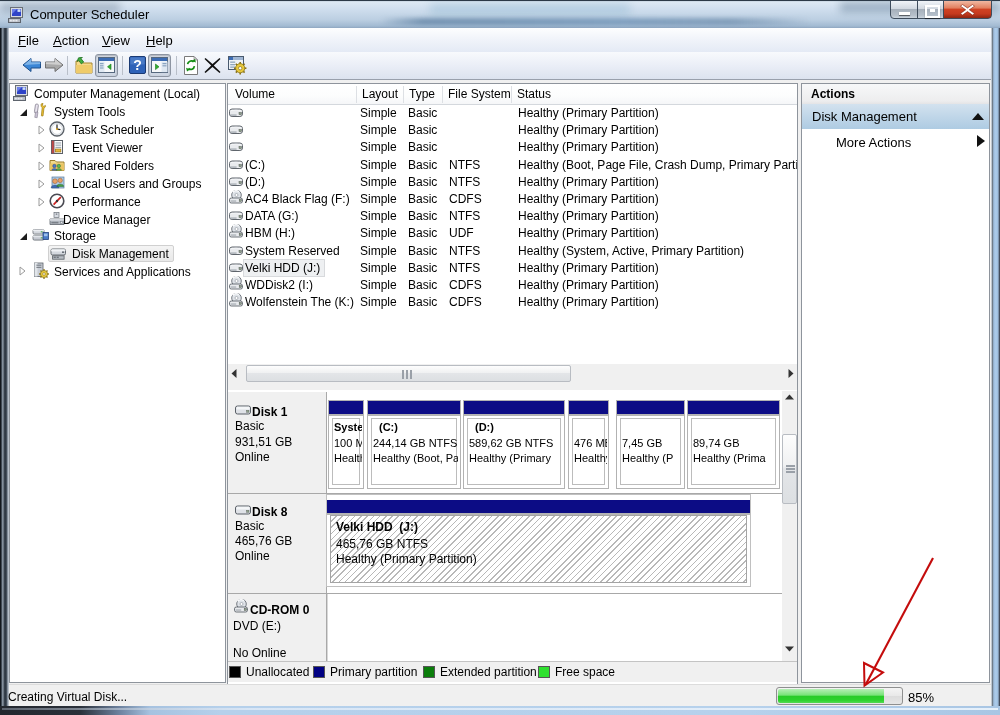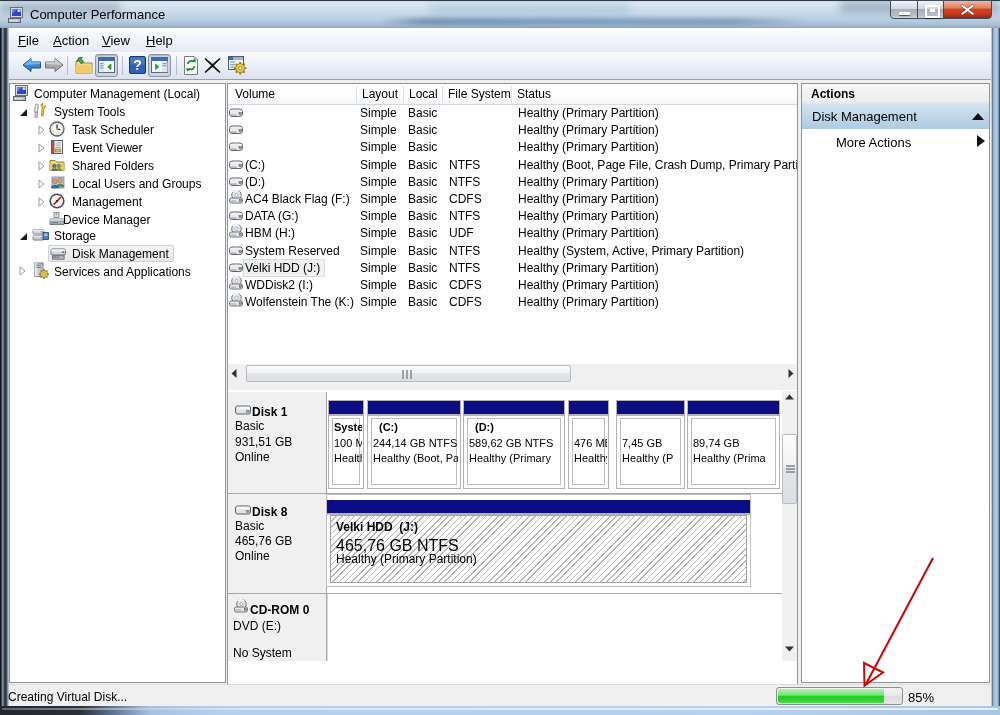--- a/index.html
+++ b/index.html
@@ -100,21 +100,21 @@
   <svg class="abs" style="left:8px;top:7px" width="16" height="16" viewBox="0 0 16 16">
     <rect x="2.5" y="0.5" width="12" height="10" fill="#d7dbe2" stroke="#6b7078"></rect>
     <rect x="4" y="2" width="9" height="7" fill="#2f44c8"></rect>
     <path d="M4 2 L9 2 L4 7 Z" fill="#6d80e8"></path>
     <rect x="9.5" y="2.3" width="3" height="2.6" fill="#cfe0f8"></rect>
     <rect x="0.5" y="11.5" width="12" height="4" fill="#b8bdc6" stroke="#5e646d"></rect>
     <rect x="1.8" y="12.8" width="2" height="1.6" fill="#e8eaee"></rect>
     <rect x="4.6" y="12.8" width="2" height="1.6" fill="#e8eaee"></rect>
     <rect x="7.4" y="12.8" width="2" height="1.6" fill="#e8eaee"></rect>
   </svg>
-  <div class="t" style="left:30px;top:7px;font-size:13px;">Computer Performance</div>
+  <div class="t" style="left:30px;top:7px;font-size:13px;">Computer Scheduler</div>
 
   <div class="abs" id="capbtns">
     <div class="cbtn" id="btn-min">
       <div class="glyph-min"></div>
     </div>
     <div class="cbtn" id="btn-max">
       <div class="glyph-max"></div>
       <div style="position:absolute;left:12px;top:7.5px;width:4.5px;height:3px;background:#fff;"></div>
     </div>
     <div class="cbtn" id="btn-close">
@@ -296,21 +296,21 @@
     <div class="t" style="left:62px;top:93px">Local Users and Groups</div>
 
     <svg style="position:absolute;left:28px;top:113px" width="7" height="10" viewBox="0 0 7 10">
       <path d="M1 1 L6 5 L1 9 Z" fill="#fff" stroke="#9a9a9a"></path>
     </svg>
     <svg style="position:absolute;left:39px;top:109px" width="16" height="16" viewBox="0 0 16 16">
       <circle cx="8" cy="8" r="6.8" fill="#fff" stroke="#4a4a52" stroke-width="1.6"></circle>
       <line x1="11.8" y1="4.2" x2="4.6" y2="11.6" stroke="#cc2222" stroke-width="1.8"></line>
       <circle cx="8" cy="8" r="1.2" fill="#333"></circle>
     </svg>
-    <div class="t" style="left:62px;top:111px">Management</div>
+    <div class="t" style="left:62px;top:111px">Performance</div>
 
     <svg style="position:absolute;left:39px;top:127px" width="16" height="16" viewBox="0 0 16 16">
       <rect x="5" y="1.5" width="5" height="5" fill="#d8dce2" stroke="#6a7078" stroke-width=".7"></rect>
       <circle cx="7.5" cy="3.2" r=".9" fill="#8a9098"></circle>
       <path d="M1 8 L15 8 L15 13.5 L1 13.5 Z" fill="#b4bac2" stroke="#5e646c" stroke-width=".8"></path>
       <path d="M1 8 L15 8 L15 9.8 L1 9.8 Z" fill="#d2d6dc"></path>
       <rect x="2.4" y="10.8" width="7" height="1.6" fill="#7a8088"></rect>
       <rect x="11.5" y="10.5" width="2.2" height="2" fill="#e6e9ee" stroke="#70767e" stroke-width=".5"></rect>
     </svg>
     <div class="t" style="left:53px;top:129px">Device Manager</div>
@@ -382,21 +382,21 @@
           <rect x="0.5" y="8" width="13" height="5" rx="1.8" fill="#e9ebee" stroke="#5f656c" stroke-width=".9"></rect>
           <rect x="10.2" y="9.6" width="2.2" height="1.8" fill="#8ba08b" stroke="#4f554c" stroke-width=".5"></rect>
           <rect x="1.6" y="10.4" width="5.6" height="1.3" fill="#aab0b6"></rect>
         </g>
       </defs>
     </svg>
 
     <div id="volhead">
       <div class="t" style="left:7px;top:3px">Volume</div>
       <div class="t" style="left:134px;top:3px">Layout</div>
-      <div class="t" style="left:181px;top:3px">Local</div>
+      <div class="t" style="left:181px;top:3px">Type</div>
       <div class="t" style="left:220px;top:3px">File System</div>
       <div class="t" style="left:289px;top:3px">Status</div>
       <div class="hsep" style="left:128px"></div>
       <div class="hsep" style="left:175px"></div>
       <div class="hsep" style="left:214px"></div>
       <div class="hsep" style="left:283px"></div>
     </div>
 
     <div class="vrow" style="top:20px">
       <svg class="vc" style="left:1px;top:2px" width="15" height="14">
@@ -591,49 +591,59 @@
       </svg>
       <div class="t b" style="left:24px;top:11px">Disk 8</div>
       <div class="t" style="left:7px;top:25px">Basic</div>
       <div class="t" style="left:7px;top:40px">465,76 GB</div>
       <div class="t" style="left:7px;top:55px">Online</div>
     </div>
     <div class="pbox" style="left:98px;top:410px;width:425px;height:93px;border-color:#c0c0c0;">
       <div class="pband" style="top:5px;"></div>
       <div class="pinner hatch" style="top:20px;border-color:#a4a4a4;"></div>
       <div class="ptxt b" style="left:9px;top:25px;font-size:12px">Velki HDD&nbsp; (J:)</div>
-      <div class="ptxt" style="left:9px;top:42px;font-size:16px">465,76 GB NTFS</div>
+      <div class="ptxt" style="left:9px;top:42px;font-size:12px">465,76 GB NTFS</div>
       <div class="ptxt" style="left:9px;top:57px;font-size:12px">Healthy (Primary Partition)</div>
     </div>
     <div class="abs" style="left:0;top:509px;width:569px;height:1px;background:#a8a8a8;"></div>
 
     <div class="disk-label" style="top:510px;width:99px;height:67px;">
       <svg style="position:absolute;left:6px;top:5px" width="15" height="14" viewBox="0 0 15 14">
         <use href="#ic-cd"></use>
       </svg>
       <div class="t b" style="left:22px;top:9px">CD-ROM 0</div>
       <div class="t" style="left:5px;top:25px">DVD (E:)</div>
-      <div class="t" style="left:5px;top:52px">No System</div>
+      <div class="t" style="left:5px;top:52px">No Online</div>
     </div>
     <div class="abs" style="left:99px;top:510px;width:1px;height:67px;background:#d8d8d8;"></div>
 
     <div class="abs sb-track" style="left:554px;top:307px;width:15px;height:270px;">
       <svg style="position:absolute;left:3px;top:3px" width="9" height="6" viewBox="0 0 9 6">
         <path d="M0 5.5 L9 5.5 L4.5 0.5 Z" fill="#333"></path>
       </svg>
       <svg style="position:absolute;left:3px;top:255px" width="9" height="6" viewBox="0 0 9 6">
         <path d="M0 0.5 L9 0.5 L4.5 5.5 Z" fill="#333"></path>
       </svg>
       <div class="sb-btn" style="left:0px;top:43px;width:15px;height:70px;border-radius:2px;">
         <div style="position:absolute;left:3px;top:30px;width:9px;height:1.5px;background:#9aa0a8"></div>
         <div style="position:absolute;left:3px;top:33px;width:9px;height:1.5px;background:#9aa0a8"></div>
         <div style="position:absolute;left:3px;top:36px;width:9px;height:1.5px;background:#9aa0a8"></div>
       </div>
     </div>
 
+    <div class="abs" style="left:0;top:577px;width:569px;height:21px;background:#f0f0f0;border-top:1px solid #c4c4c4;box-sizing:border-box;">
+      <div class="leg-sq" style="left:1px;top:4px;background:#000;"></div>
+      <div class="t" style="left:18px;top:3px">Unallocated</div>
+      <div class="leg-sq" style="left:85px;top:4px;background:#000082;"></div>
+      <div class="t" style="left:102px;top:3px">Primary partition</div>
+      <div class="leg-sq" style="left:195px;top:4px;background:#0a7d0a;"></div>
+      <div class="t" style="left:212px;top:3px">Extended partition</div>
+      <div class="leg-sq" style="left:310px;top:4px;background:#2fe02f;"></div>
+      <div class="t" style="left:327px;top:3px">Free space</div>
+    </div>
   </div>
   <div class="abs pane" id="actions-pane">
     <div id="act-head">
       <div class="t b" style="left:9px;top:3px">Actions</div>
     </div>
     <div id="act-dm">
       <div class="t" style="left:10px;top:5px;font-size:13px;">Disk Management</div>
       <svg style="position:absolute;left:170px;top:9px" width="12" height="8" viewBox="0 0 12 8">
         <path d="M6 0 L12 7 L0 7 Z" fill="#111"></path>
       </svg>

